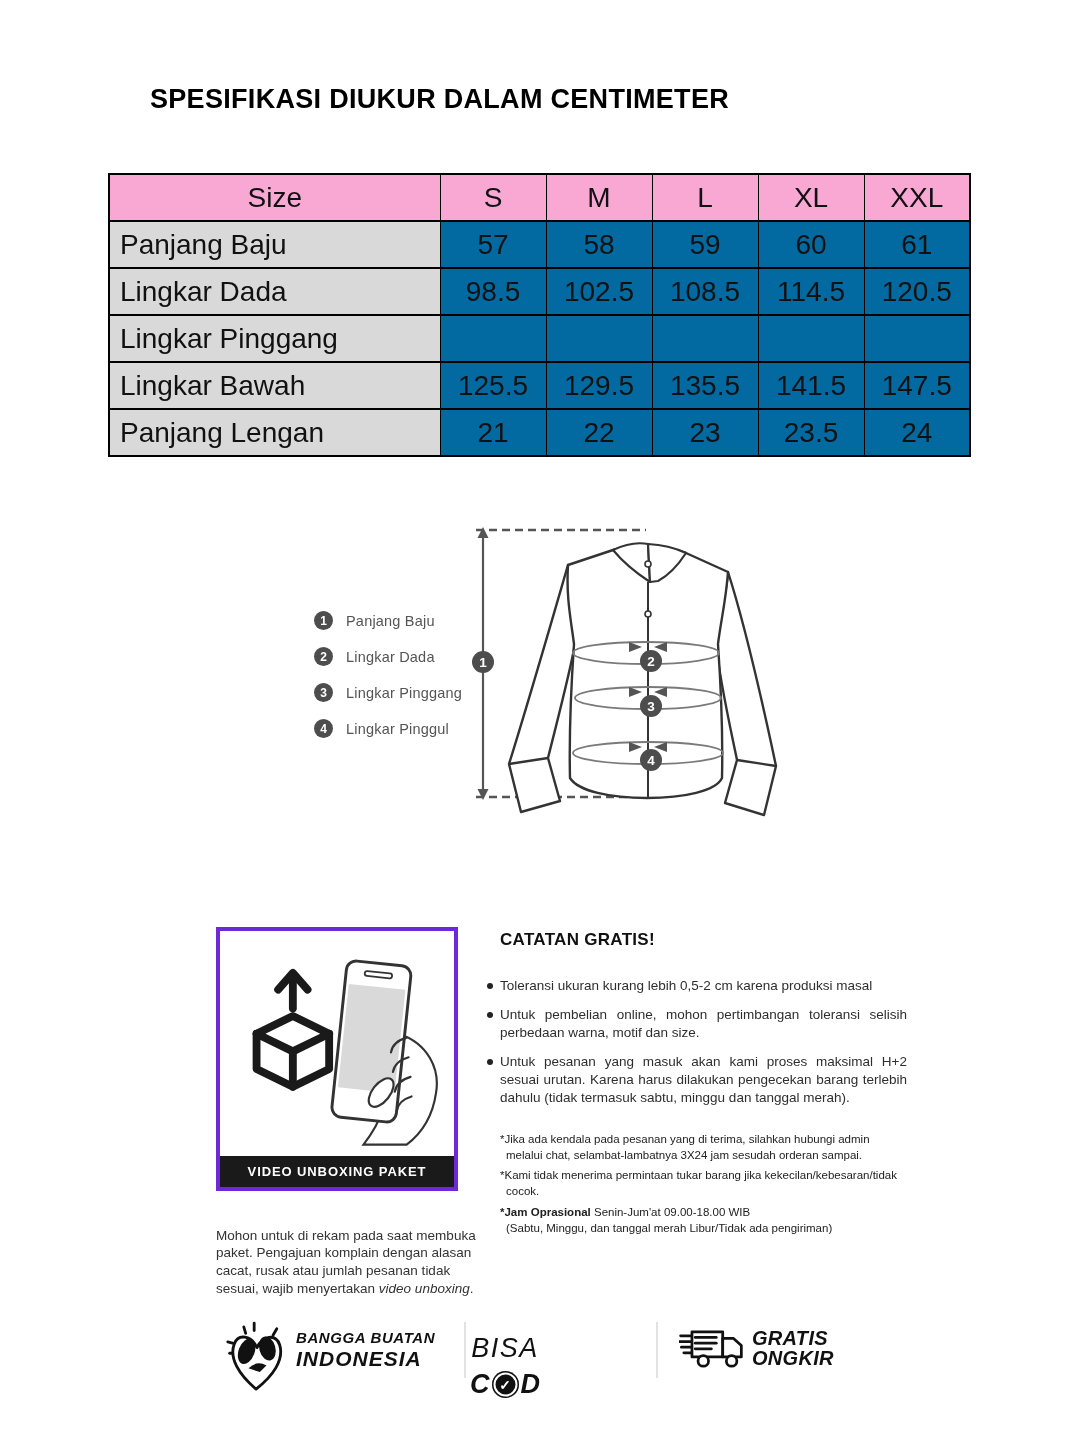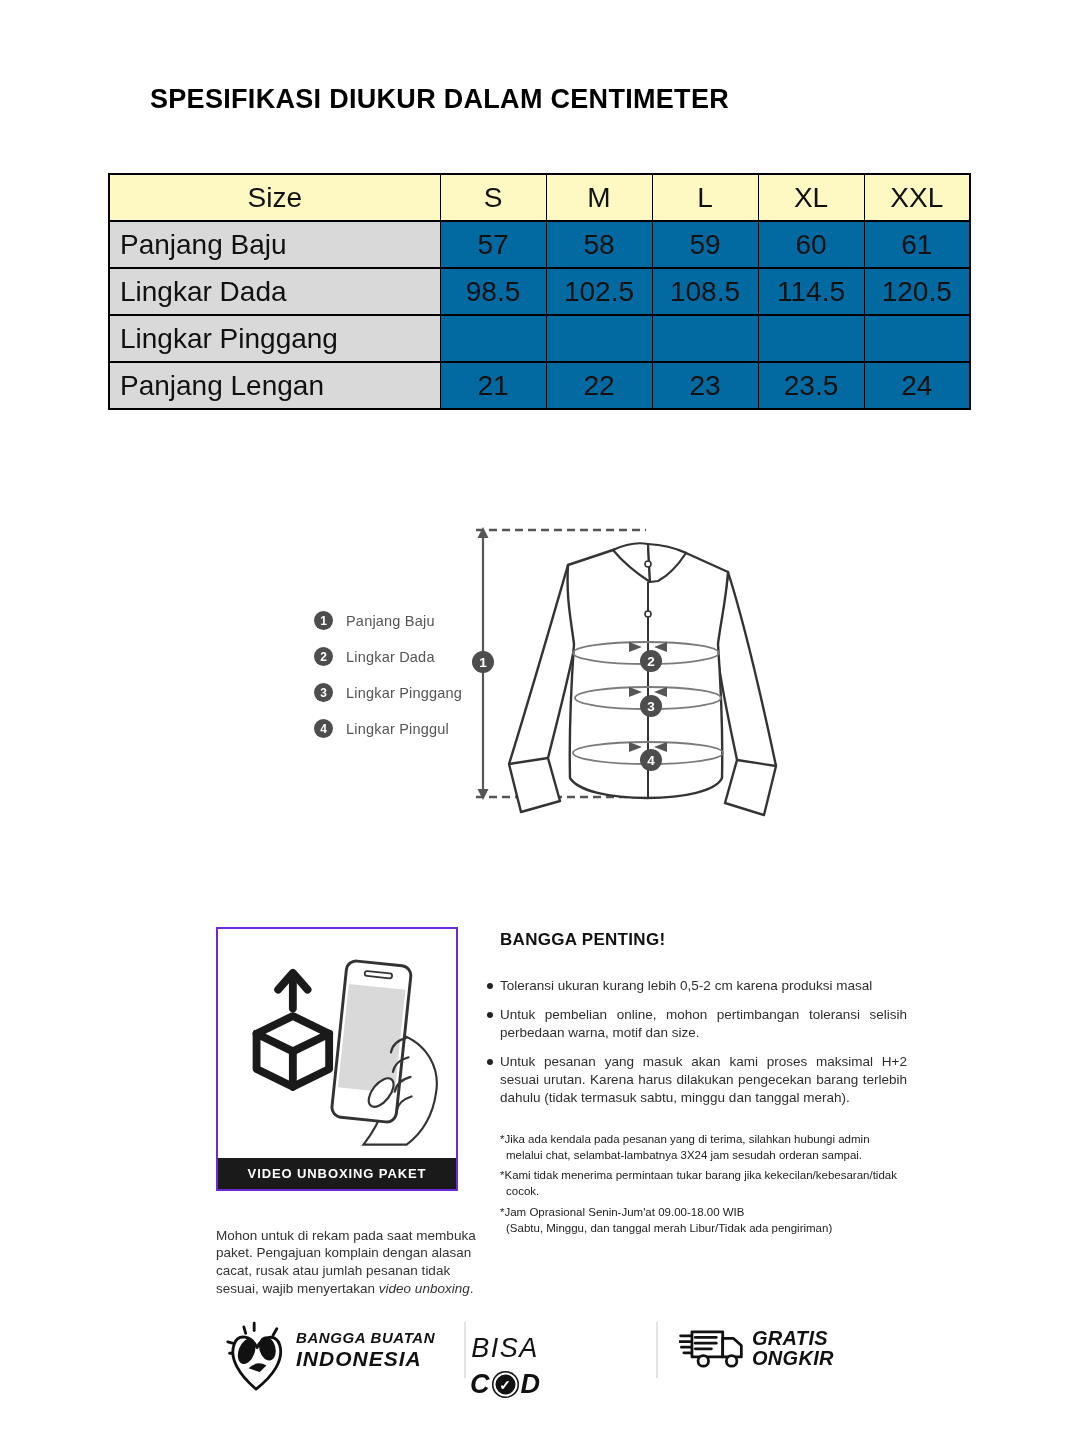--- a/index.html
+++ b/index.html
@@ -15,53 +15,53 @@
   #page-title { left:150px; top:84px; font-size:27px; font-weight:700; letter-spacing:.3px; color:#000;text-align:right; }
 
   
   #size-table { left:108px; top:173px; border-collapse:collapse; table-layout:fixed; width:861px; }
   #size-table th, #size-table td {
     border-left:1px solid #000; border-right:1px solid #000;
     border-top:2px solid #000; border-bottom:2px solid #000;
     height:47px; font-size:28px; font-weight:400; padding:0; white-space:nowrap;
   }
   #size-table { border:2px solid #000; }
-  #size-table .hdr { background:#fef9c3; text-align:center; }
+  #size-table .hdr { background:#f9a8d4; text-align:center; }
   #size-table .rowlabel { background:#d9d9d9; text-align:left; padding-left:10px; }
   #size-table .val { text-align:center; background:#0369a1; }
 
   
   #legend { left:314px; top:611px; display:flex; flex-direction:column; gap:17px; }
   .legend-item { display:flex; align-items:center; height:19px; }
   .legend-num {
     width:19px; height:19px; border-radius:50%; background:#4d4d4d; color:#fff;
     font-size:12px; font-weight:700; display:inline-flex; align-items:center; justify-content:center; flex:none;
   }
   .legend-label { margin-left:13px; font-size:14.5px; color:#555; letter-spacing:.2px; }
 
   
   #shirt { left:470px; top:520px; }
 
   
-  #unbox-box { left:216px; top:927px; width:242px; height:264px; border:2px solid #6d28d9; display:flex; flex-direction:column; background:#fff; }
+  #unbox-box { left:216px; top:927px; width:242px; height:264px; border:4px solid #6d28d9; display:flex; flex-direction:column; background:#fff; }
   #unbox-illus { flex:1; display:flex; align-items:center; justify-content:center; }
   #unbox-band { height:31px; background:#1a1a1a; color:#fff; display:flex; align-items:center; justify-content:center;
     font-size:13px; font-weight:700; letter-spacing:.9px; }
   #unbox-note { left:216px; top:1213px; width:266px; font-size:13.5px; line-height:1.33; color:#333; }
 
   
   #notes { left:487px; top:930px; width:420px; }
   #notes-heading { margin:0 0 0 13px; font-size:17px; font-weight:800; letter-spacing:.3px; color:#111; }
   #bullets { margin-top:27px; display:flex; flex-direction:column; gap:11px;justify-content:center; }
   .bullet { display:flex; }
   .bullet .dot { width:6px; height:6px; border-radius:50%; background:#222; margin:6px 7px 0 0; flex:none; }
   .bullet p { margin:0; font-size:13.5px; line-height:1.33; color:#2e2e2e; text-align:justify; }
   #footnotes { margin:25px 0 0 13px; font-size:11.5px; line-height:1.38; color:#222; }
   .fn { margin-bottom:5px; padding-left:6px; text-indent:-6px; }
-  .fn b { font-weight:400;margin-top:29px; }
+  .fn b { font-weight:700;margin-top:29px; }
 
   
   .divider { top:1322px; width:2px; height:56px; background:#e2e2e2; }
   #bbi-logo { left:224px; top:1317px; }
   #bbi-text { left:296px; top:1329px; font-style:italic; }
   #bbi-line1 { font-size:15px; font-weight:600; letter-spacing:.6px; color:#111; }
   #bbi-line2 { font-size:21px; font-weight:800; letter-spacing:1px; color:#111; margin-top:1px; }
   #bisa-cod { left:470px; top:1333px; display:flex; align-items:center; gap:5px; font-style:italic;flex-direction:column; }
   #bisa-label { font-size:27px; font-weight:400; letter-spacing:1.5px; color:#111; }
   #cod-label { font-size:27px; font-weight:800; color:#111; display:inline-flex; align-items:center; gap:1px; }
@@ -114,20 +114,28 @@
   </tr>
   <tr>
     <td class="rowlabel">Lingkar Pinggang</td>
     <td class="val"></td>
     <td class="val"></td>
     <td class="val"></td>
     <td class="val"></td>
     <td class="val"></td>
   </tr>
   <tr>
+    <td class="rowlabel">Lingkar Bawah</td>
+    <td class="val">125.5</td>
+    <td class="val">129.5</td>
+    <td class="val">135.5</td>
+    <td class="val">141.5</td>
+    <td class="val">147.5</td>
+  </tr>
+  <tr>
     <td class="rowlabel">Panjang Lengan</td>
     <td class="val">21</td>
     <td class="val">22</td>
     <td class="val">23</td>
     <td class="val">23.5</td>
     <td class="val">24</td>
   </tr>
 </tbody>
   </table>
 
@@ -232,21 +240,21 @@
       </g>
       <ellipse cx="150" cy="152" rx="9" ry="17" transform="rotate(38 150 152)" fill="#fff" stroke="#333" stroke-width="2.2"></ellipse>
     </svg>
   </div>
   <div id="unbox-band">VIDEO UNBOXING PAKET</div>
 </div>
 
 <p class="abs" id="unbox-note"><span>Mohon untuk di rekam pada saat membuka paket. Pengajuan komplain dengan alasan cacat, rusak atau jumlah pesanan tidak sesuai, wajib menyertakan </span><i>video unboxing</i><span>.</span></p>
 
 <div class="abs" id="notes">
-  <h3 id="notes-heading">BANGGA PENTING!</h3>
+  <h3 id="notes-heading">CATATAN GRATIS!</h3>
   <div id="bullets">
     <div class="bullet">
       <span class="dot"></span>
       <p>Toleransi ukuran kurang lebih 0,5-2 cm karena produksi masal</p>
     </div>
     <div class="bullet">
       <span class="dot"></span>
       <p>Untuk pembelian online, mohon pertimbangan toleransi selisih perbedaan warna, motif dan size.</p>
     </div>
     <div class="bullet">

